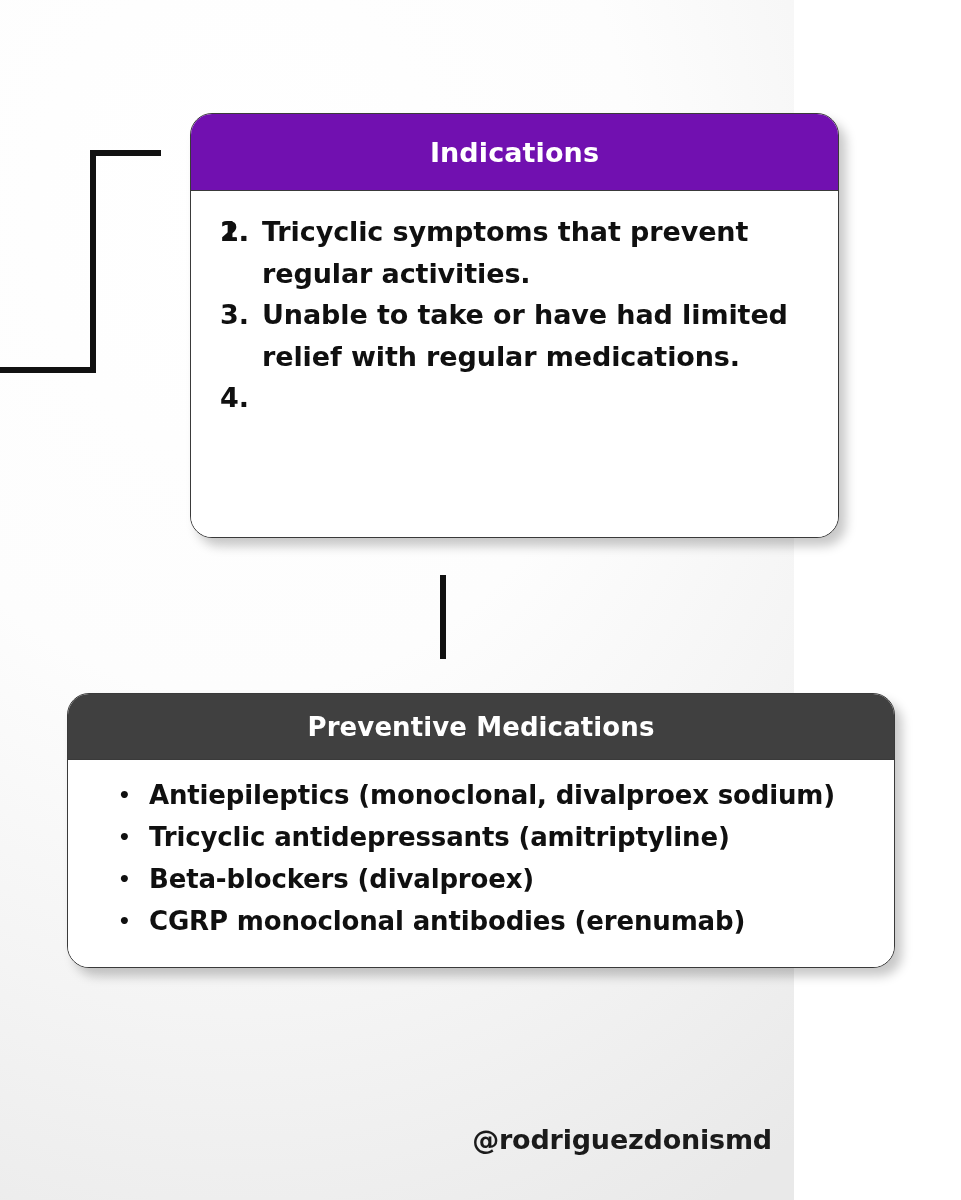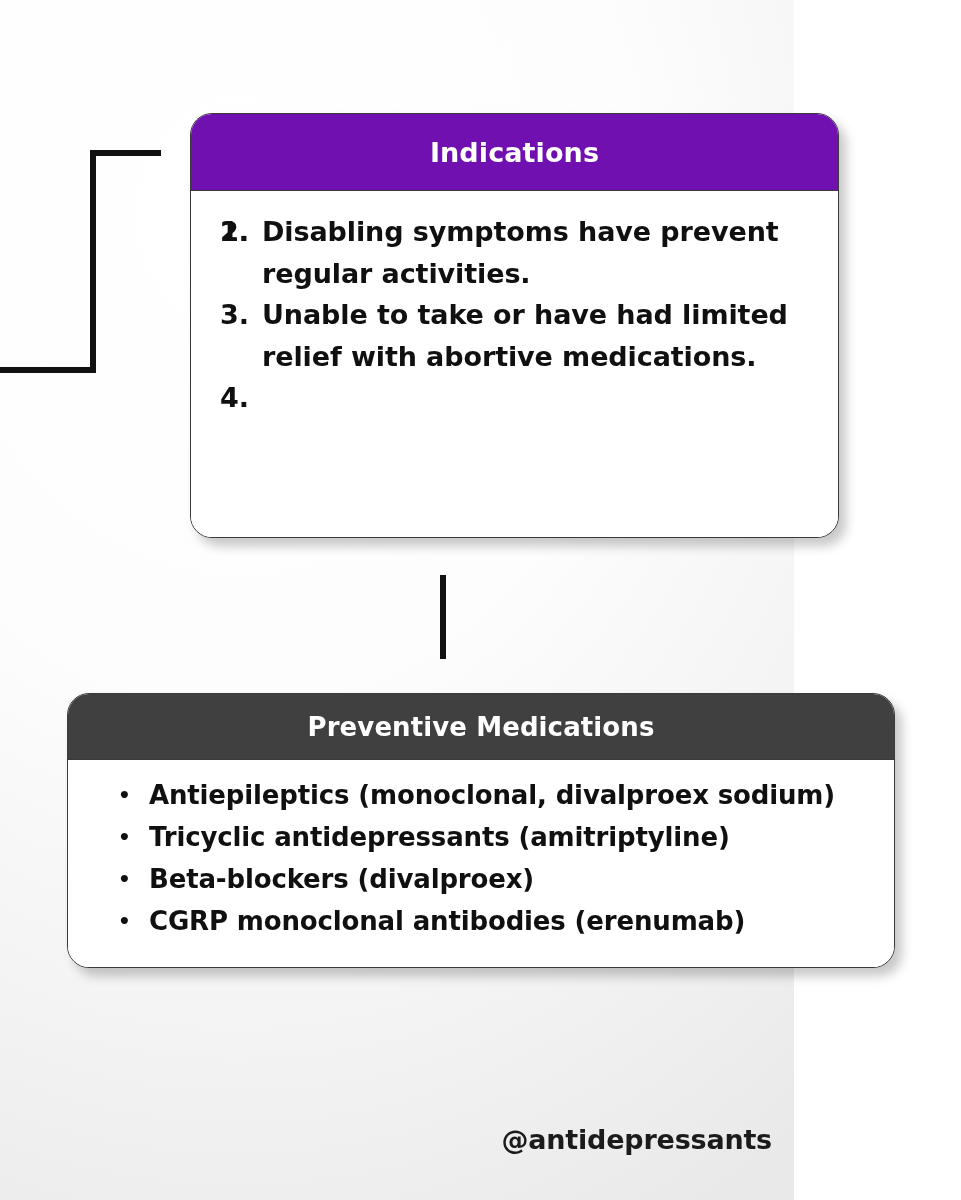--- a/index.html
+++ b/index.html
@@ -161,25 +161,25 @@
 
   <div class="card" id="indications-card">
     <div class="card-header">Indications</div>
     <div class="card-body">
       <ol class="numbered">
         <li>
           <span class="num">1.</span>
         </li>
         <li>
           <span class="num">2.</span>
-          <span>Disabling symptoms have prevent regular activities.</span>
+          <span>Tricyclic symptoms that prevent regular activities.</span>
         </li>
         <li>
           <span class="num">3.</span>
-          <span>Unable to take or have had limited relief with abortive medications.</span>
+          <span>Unable to take or have had limited relief with regular medications.</span>
         </li>
         <li>
           <span class="num">4.</span>
         </li>
       </ol>
     </div>
   </div>
 
   <div class="card" id="preventive-card">
     <div class="card-header">Preventive Medications</div>
@@ -198,15 +198,15 @@
           <span>Beta-blockers (divalproex)</span>
         </li>
         <li>
           <span class="dot">•</span>
           <span>CGRP monoclonal antibodies (erenumab)</span>
         </li>
       </ul>
     </div>
   </div>
 
-  <div id="handle">@antidepressants</div>
+  <div id="handle">@rodriguezdonismd</div>
 
 </div>
 
 </body></html>

